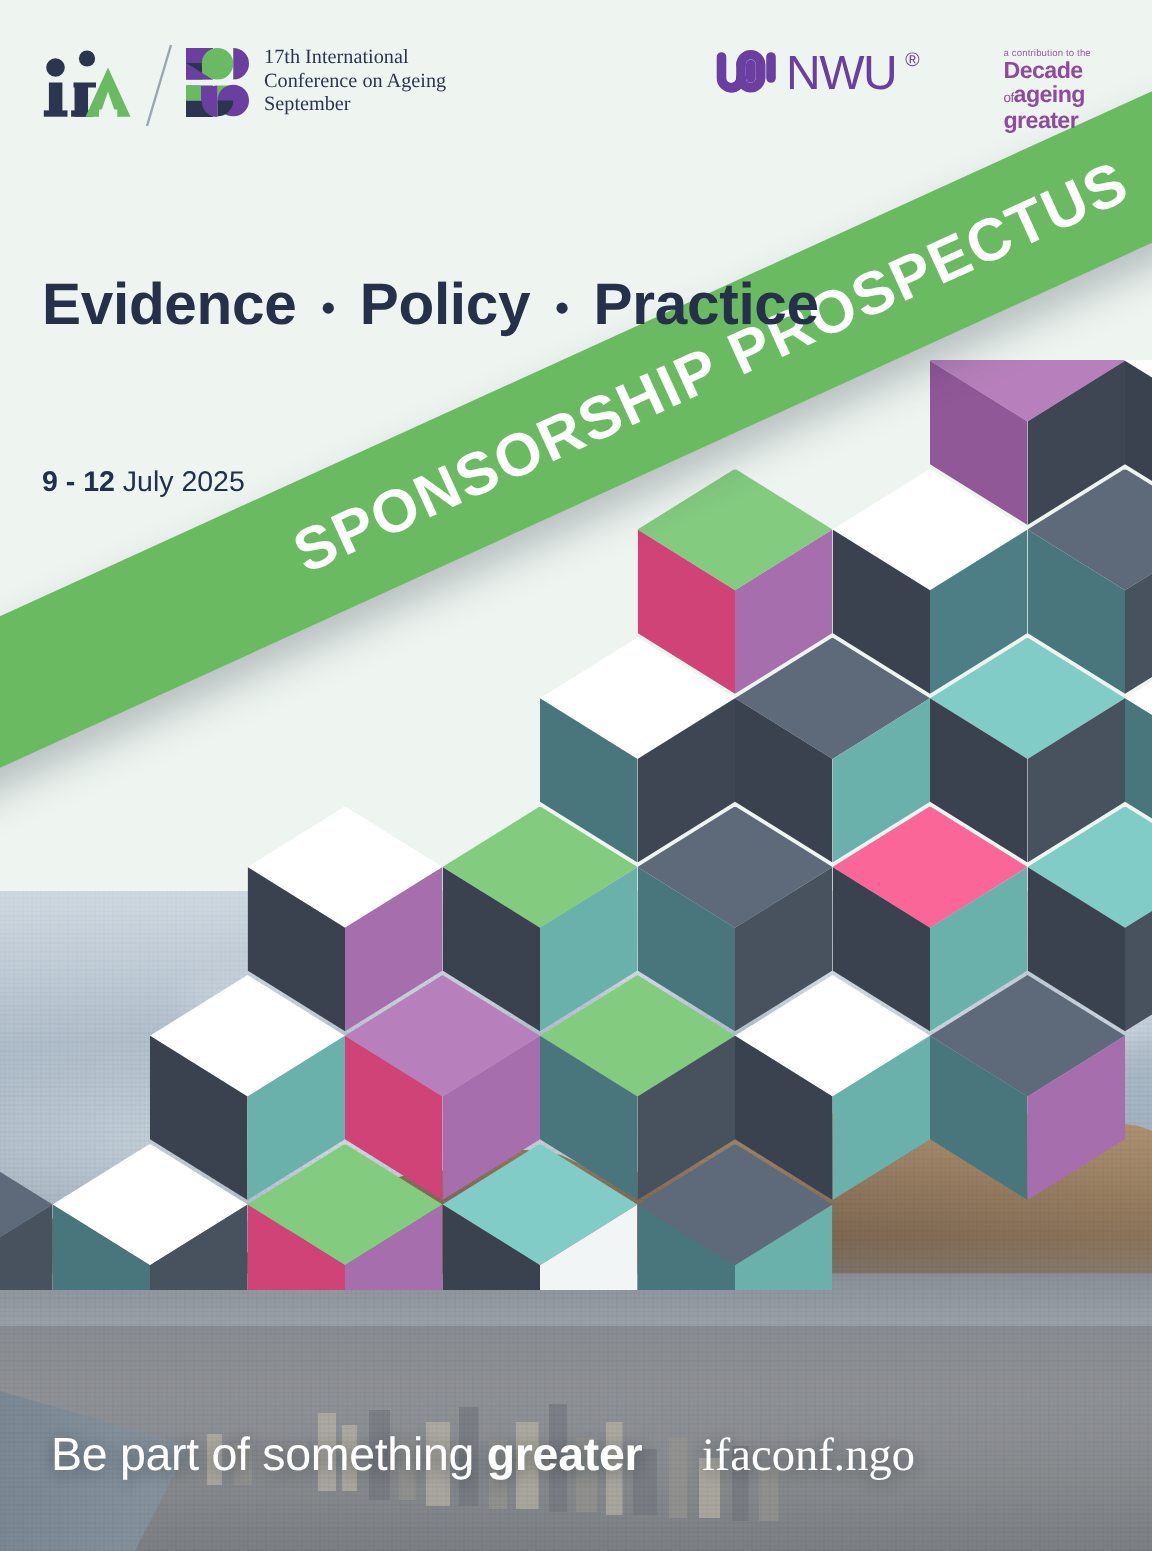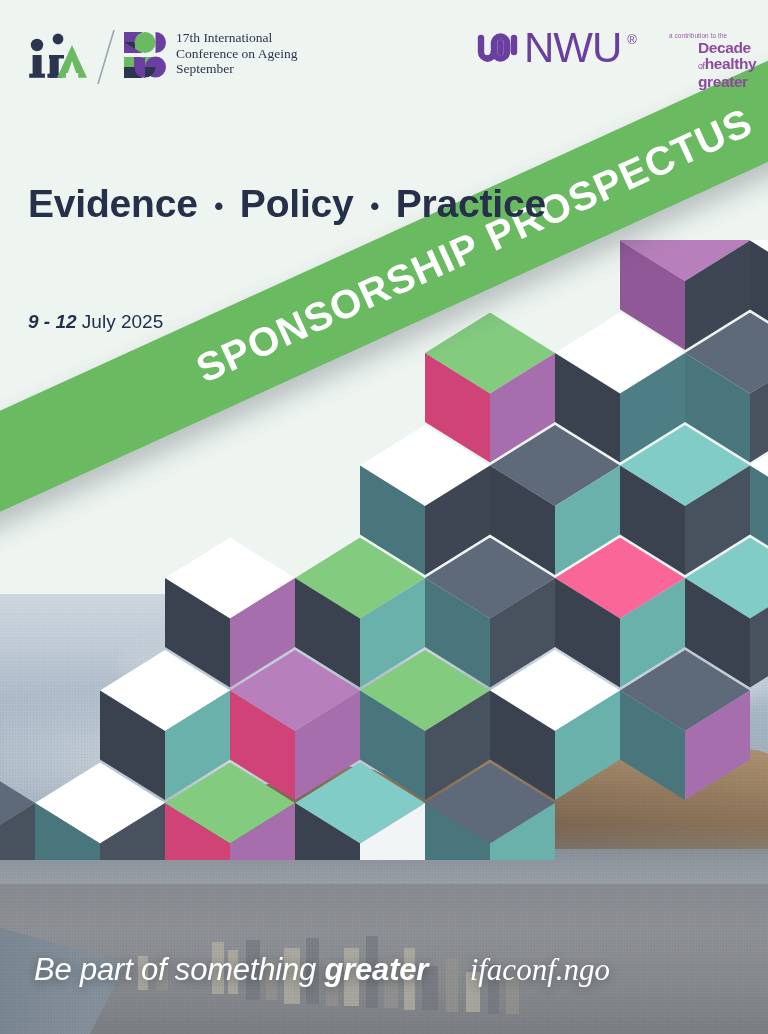--- a/index.html
+++ b/index.html
@@ -114,48 +114,48 @@
   .y2025{width:46px;height:56px;margin-left:-2px;}
   .conf-lines{
     margin-left:8px;margin-top:2px;
     font-family:"Liberation Serif",serif;color:#2b3550;
     font-size:13.5px;line-height:15.5px;
   }
   .nwu{position:absolute;left:476px;top:28px;display:flex;align-items:center;}
   .nwu-mark{width:44px;height:40px;}
   .nwu-word{
     font-family:"Liberation Sans",sans-serif;color:#6a3fa0;
-    font-size:42px;line-height:40px;letter-spacing:-1px;margin-left:4px;
+    font-size:32px;line-height:40px;letter-spacing:-1px;margin-left:4px;
   }
   .nwu-reg{font-size:13px;color:#6a3fa0;margin-left:6px;align-self:flex-start;margin-top:4px;}
   .decade{position:absolute;left:669px;top:31px;width:92px;color:#8e4a9e;}
   .decade .pre{font-size:6.4px;line-height:9px;letter-spacing:.1px;color:#9a5aa8;}
-  .decade .big{font-weight:bold;font-size:15.5px;line-height:15.5px;letter-spacing:-.4px;margin-left:29px;}
+  .decade .big{font-weight:bold;font-size:15.5px;line-height:15.5px;letter-spacing:-.4px;}
   .decade .of{font-weight:normal;font-size:9px;}
 
   
   .titleblock{position:absolute;left:28px;top:178px;}
   .t-line1{
     font-size:39px;line-height:46px;color:#2b3550;font-weight:normal;
     letter-spacing:-.4px;white-space:nowrap;
   }
   .t-line2{
     font-size:39px;line-height:48px;color:#26304a;font-weight:bold;
     letter-spacing:-.2px;white-space:nowrap;margin-top:2px;
   }
   .t-dot{font-size:26px;vertical-align:2px;padding:0 6px;}
 
   .meta{position:absolute;left:28px;top:308px;color:#20304d;}
   .meta-city{font-family:"Liberation Serif",serif;font-size:20px;line-height:24px;}
   .meta-city b{font-weight:bold;}
   .meta-date{font-size:19px;line-height:24px;margin-top:2px;}
-  .meta-date b{font-weight:bold;font-style:italic;}
-
-  
-  .footer{position:absolute;left:0;bottom:0;width:636px;height:110px;font-style:italic;}
+  .meta-date b{font-weight:bold;}
+
+  
+  .footer{position:absolute;left:0;bottom:0;width:636px;height:110px;}
   .tagline{
     position:absolute;left:34px;bottom:46px;color:#fff;font-size:31px;
     letter-spacing:-.2px;text-shadow:0 2px 10px rgba(20,30,40,.45);white-space:nowrap;
   }
   .tagline b{font-weight:bold;}
   .url{
     position:absolute;right:26px;bottom:46px;color:#fff;
     font-family:"Liberation Serif",serif;font-size:31px;
     text-shadow:0 2px 10px rgba(20,30,40,.45);
     margin-top:25px;
@@ -384,21 +384,21 @@
           <path d="M38 10 v14"></path>
         </g>
       </svg>
       <span class="nwu-word">NWU</span>
       <span class="nwu-reg">®</span>
     </div>
 
     <div class="decade">
       <div class="pre">a contribution to the</div>
       <div class="big">Decade</div>
-      <div class="big"><span class="of">of</span><span>healthy</span></div>
+      <div class="big"><span class="of">of</span><span>ageing</span></div>
       <div class="big">greater</div>
     </div>
   </div>
 
   <div class="titleblock">
     <div class="t-line2">
       <span>Evidence</span>
       <span class="t-dot">•</span>
       <span>Policy</span>
       <span class="t-dot">•</span>

